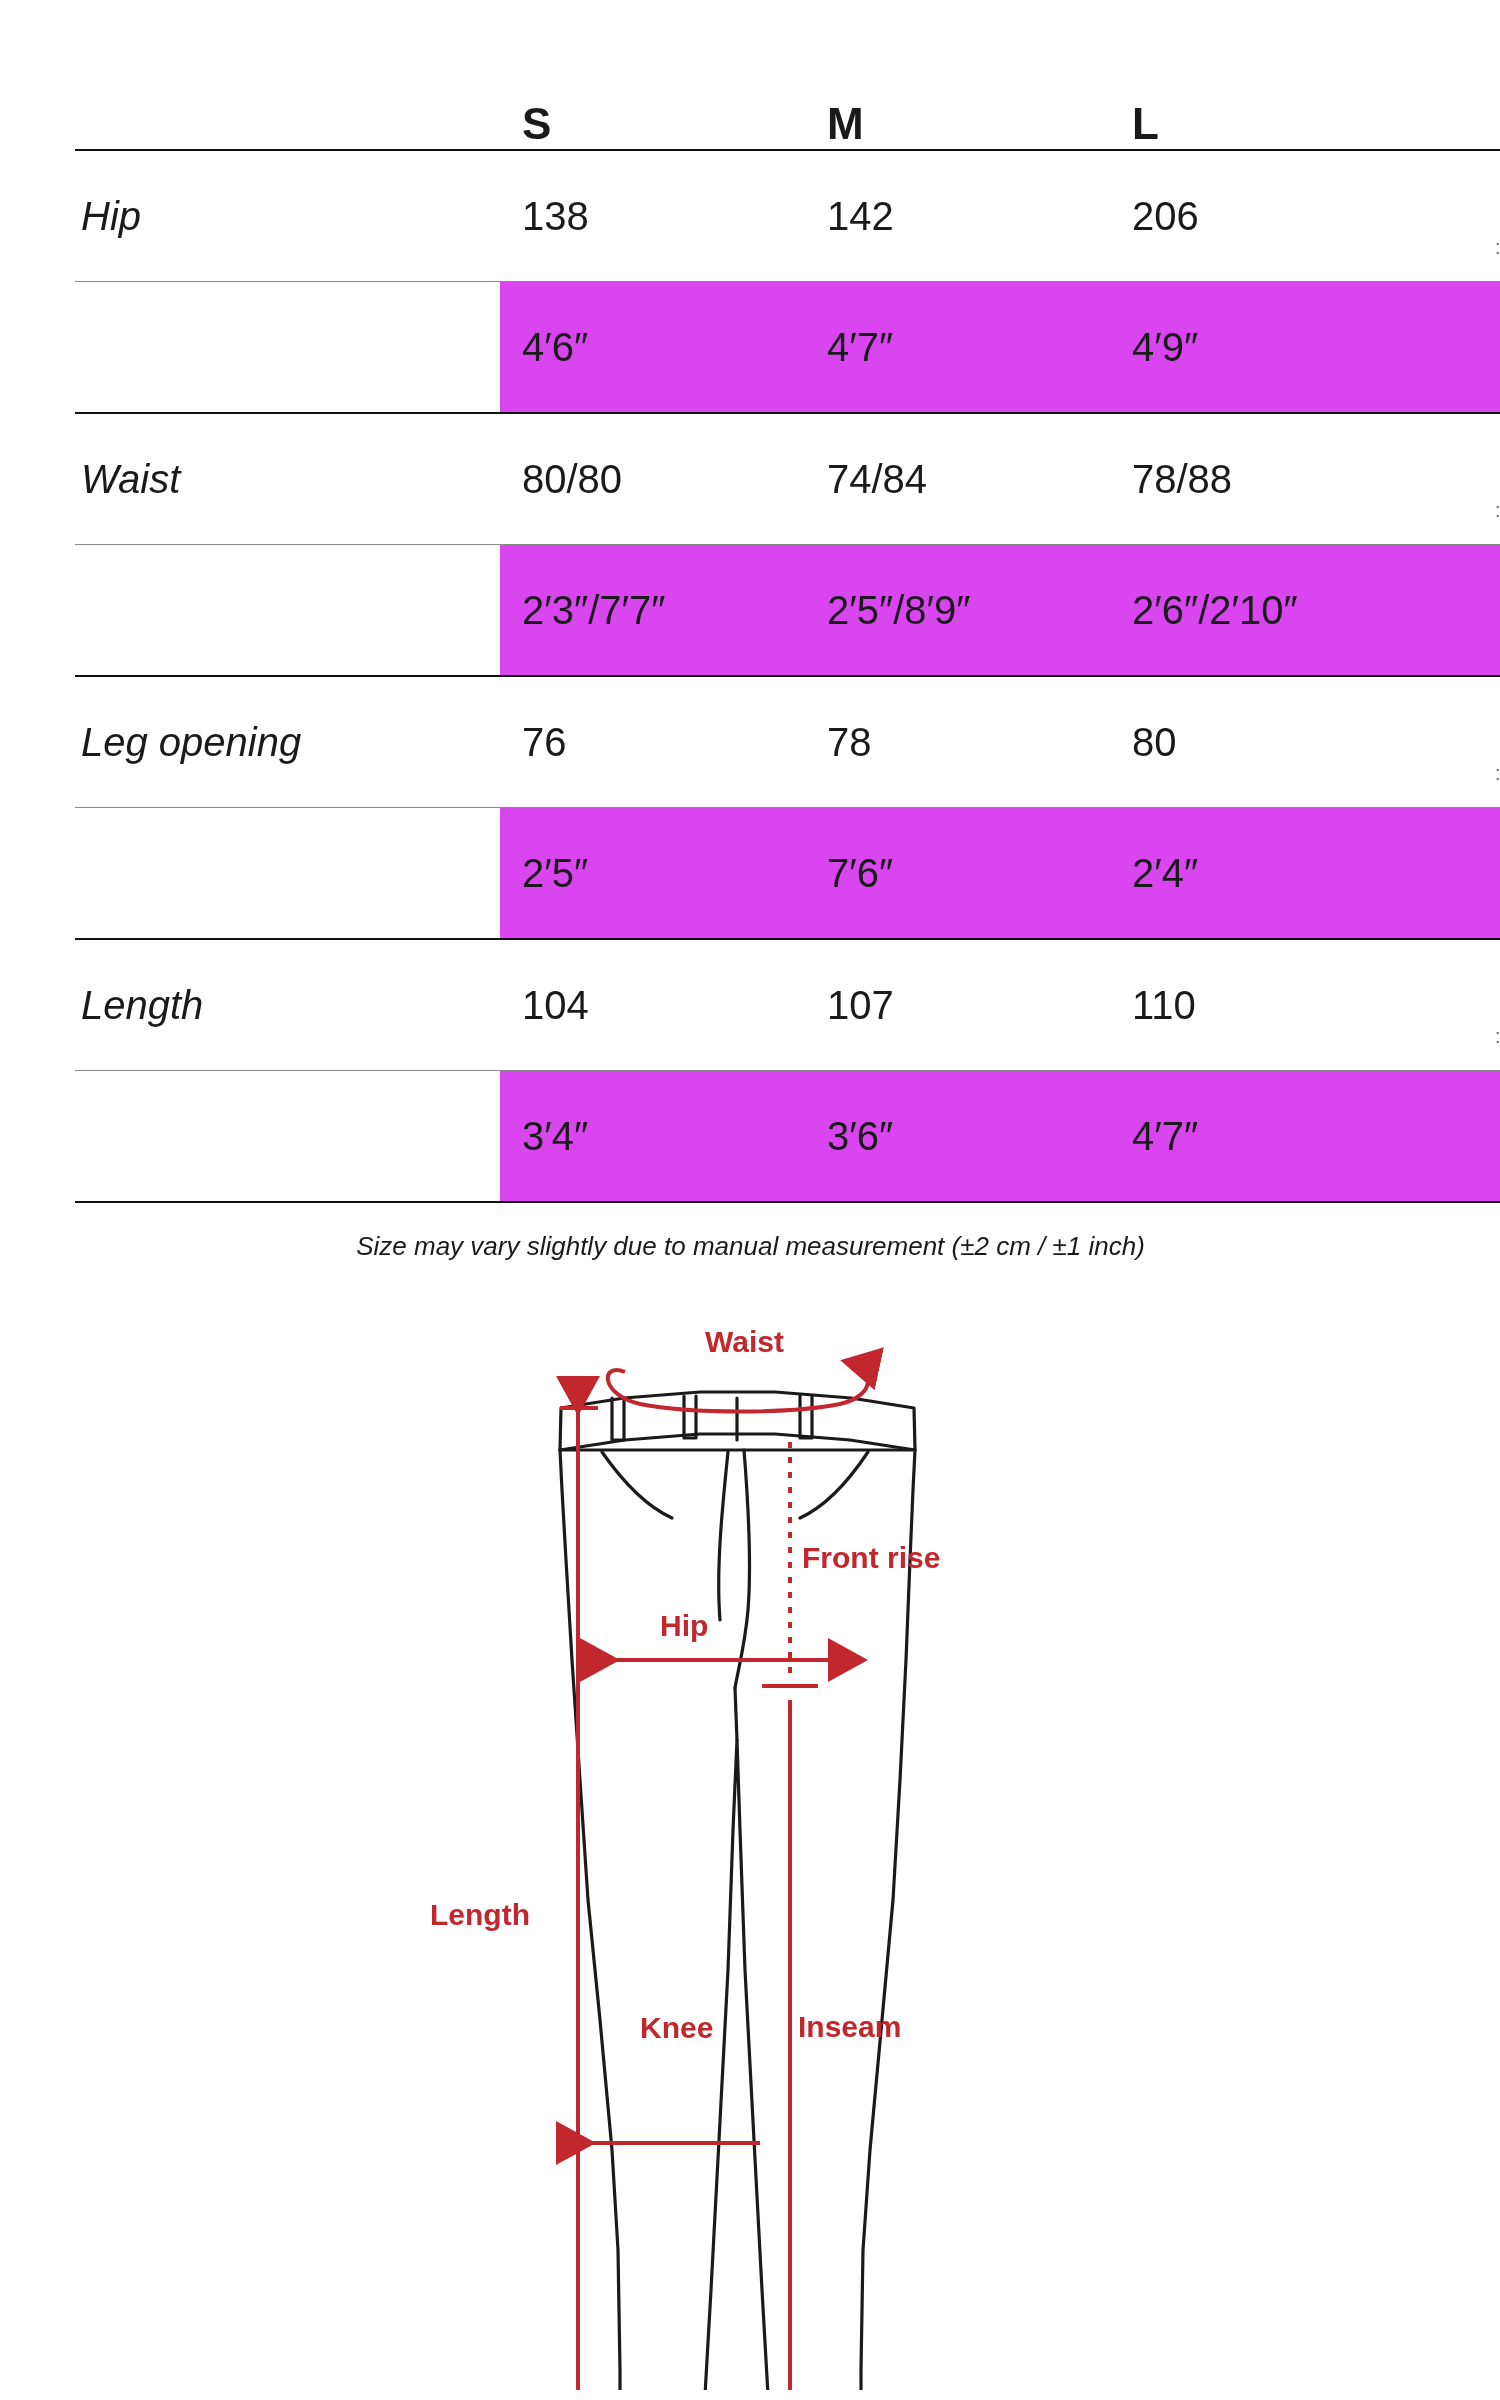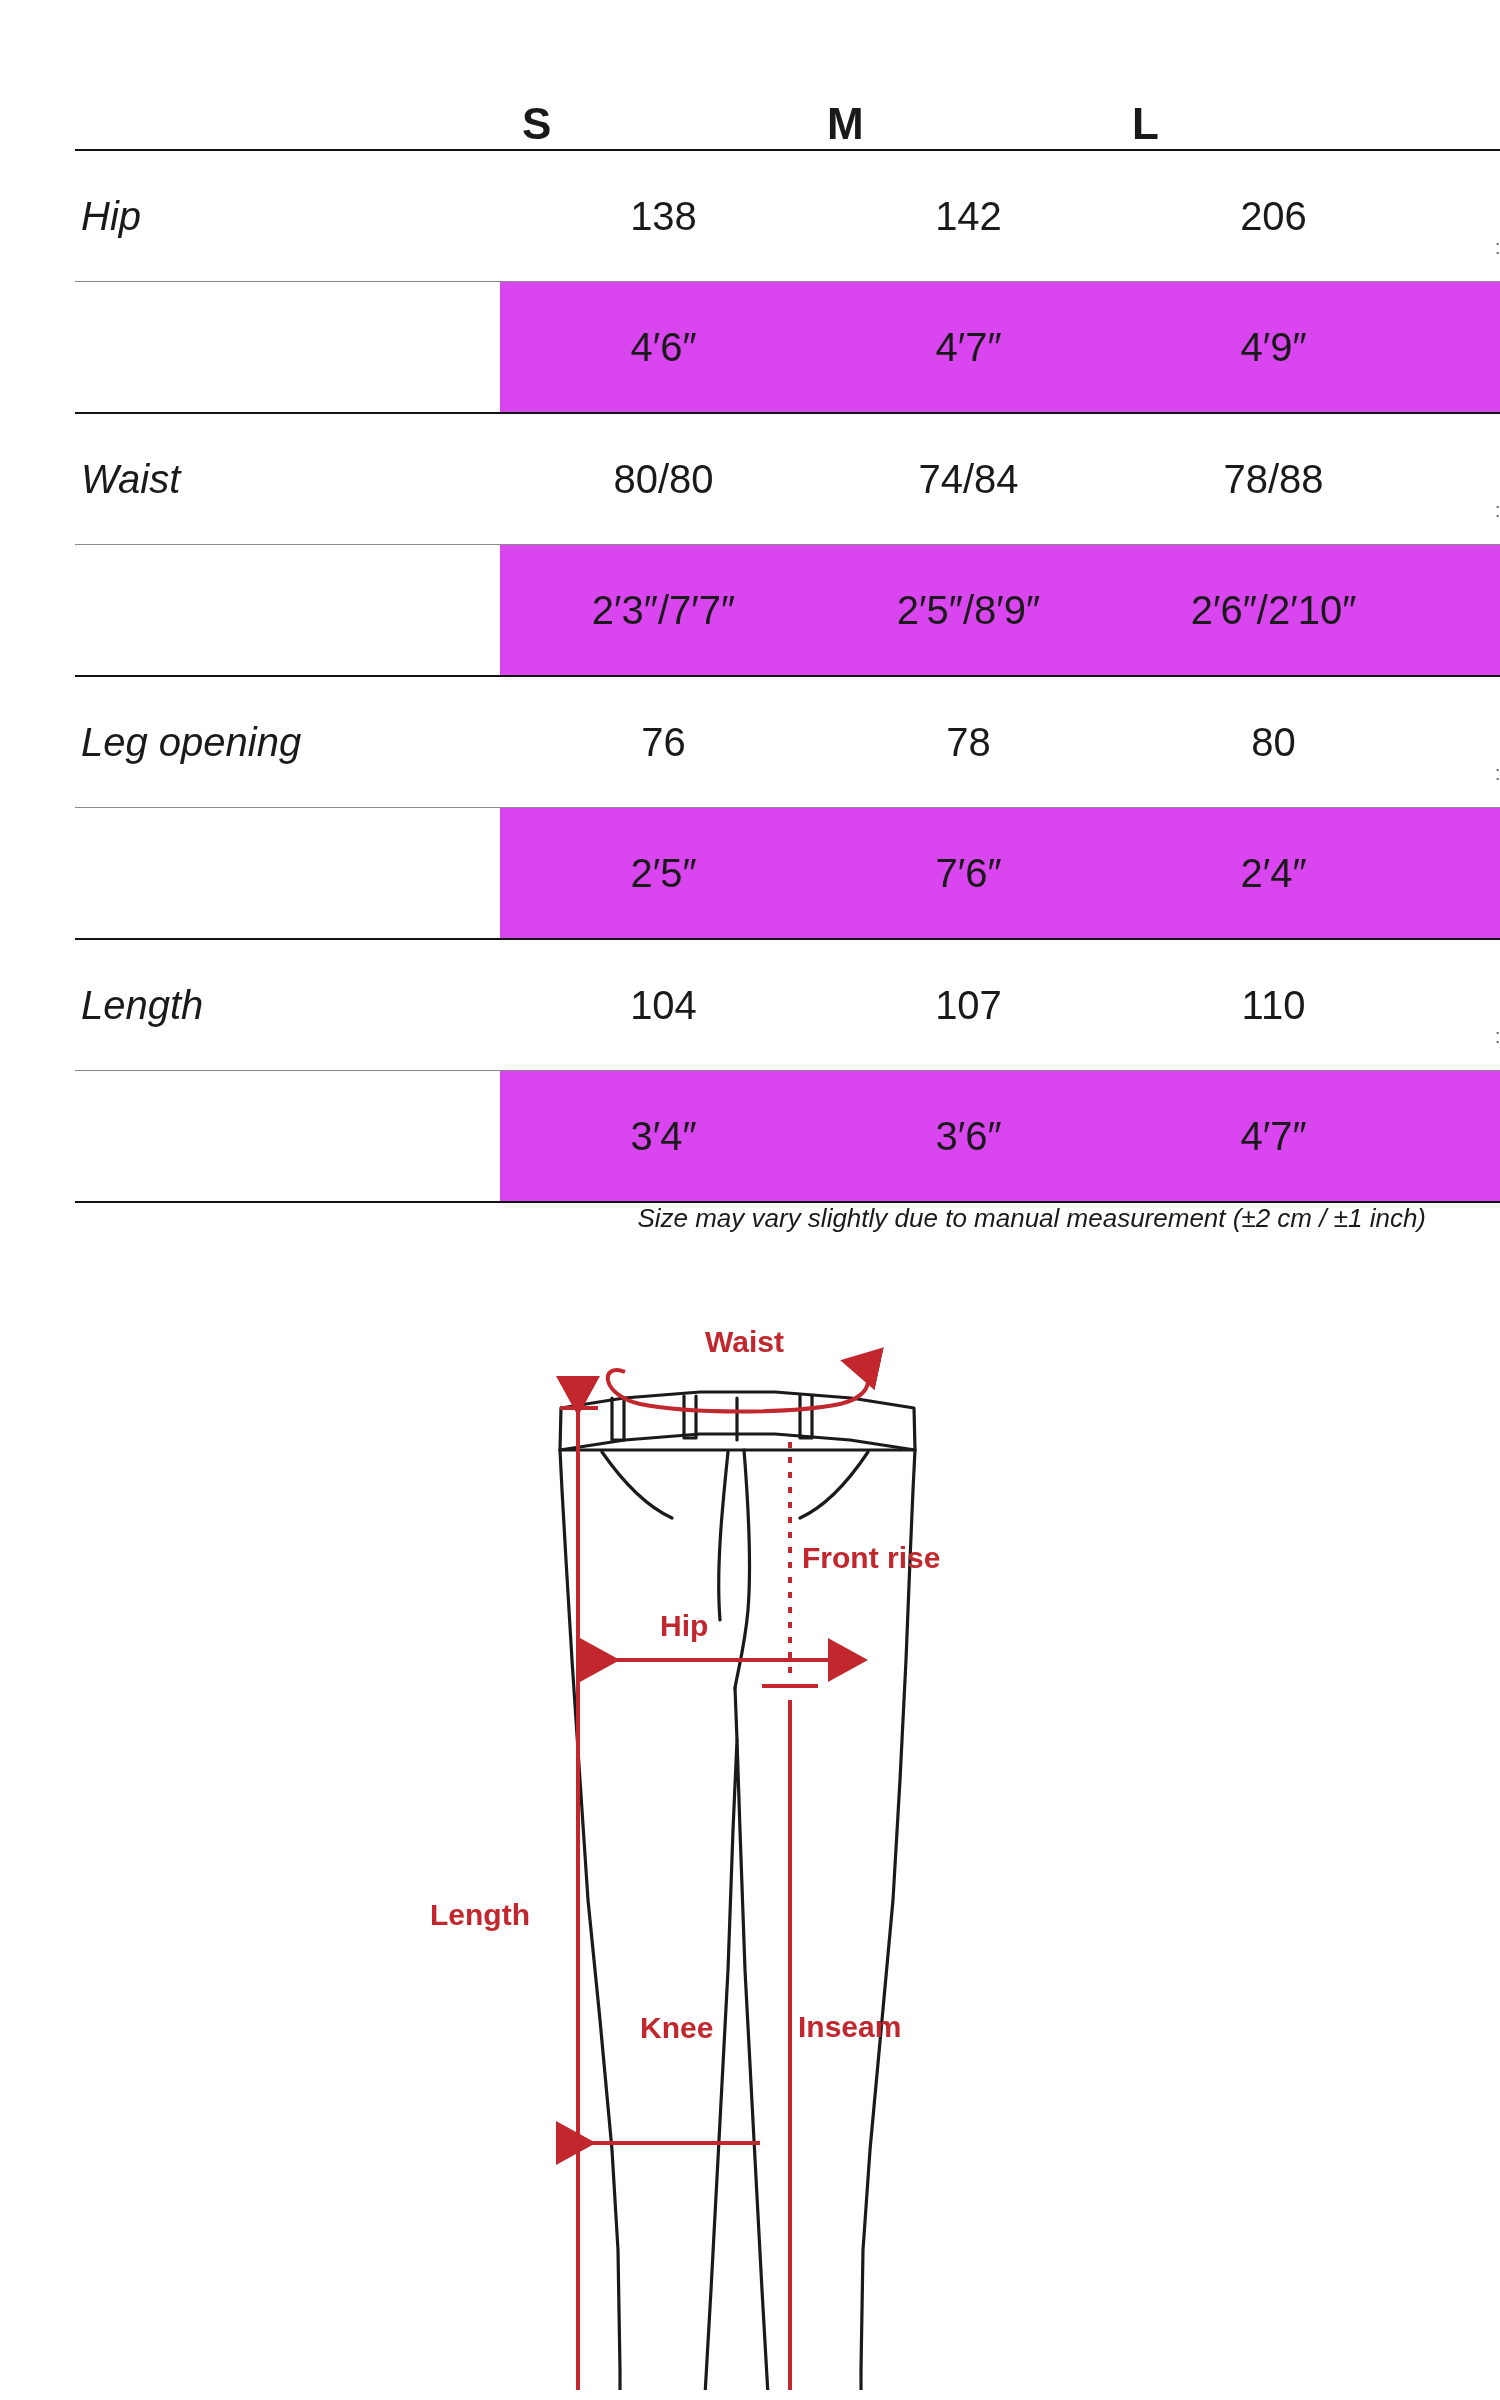--- a/index.html
+++ b/index.html
@@ -61,21 +61,21 @@
   .row-cm { }
   .cell-label {
     font-size: 40px;
     font-style: italic;
     font-weight: normal;
     text-align: left;
     padding-left: 6px !important;
   }
   .cell-val {
     font-size: 40px;
-    text-align: center;
+    text-align: left;
     padding-left: 22px !important;
     white-space: nowrap;
   }
   .cell-unit {
     font-size: 21px;
     color: #6f6f6f;
     text-align: right;
     padding-right: 12px !important;
     vertical-align: bottom !important;
     padding-bottom: 22px !important;
@@ -88,23 +88,23 @@
     background: #ffffff;
   }
 
   
   .rule-top td, .rule-top th { border-top: 2.5px solid #111111; }
   .sep-thin td { border-top: 1.5px solid #8a8a8a; }
   .sep-thick td { border-top: 2.5px solid #111111; }
   .bottom-rule td { border-top: 2.5px solid #111111; height: 0; }
 
   .note {
-    margin-top: 0;
+    margin-top: 28px;
     width: 1355px;
-    text-align: right;
+    text-align: center;
     font-size: 26px;
     font-style: italic;
     padding-right: 4px;
     box-sizing: border-box;
   }
 
   
   .diagram {
     position: absolute;
     left: 0;

